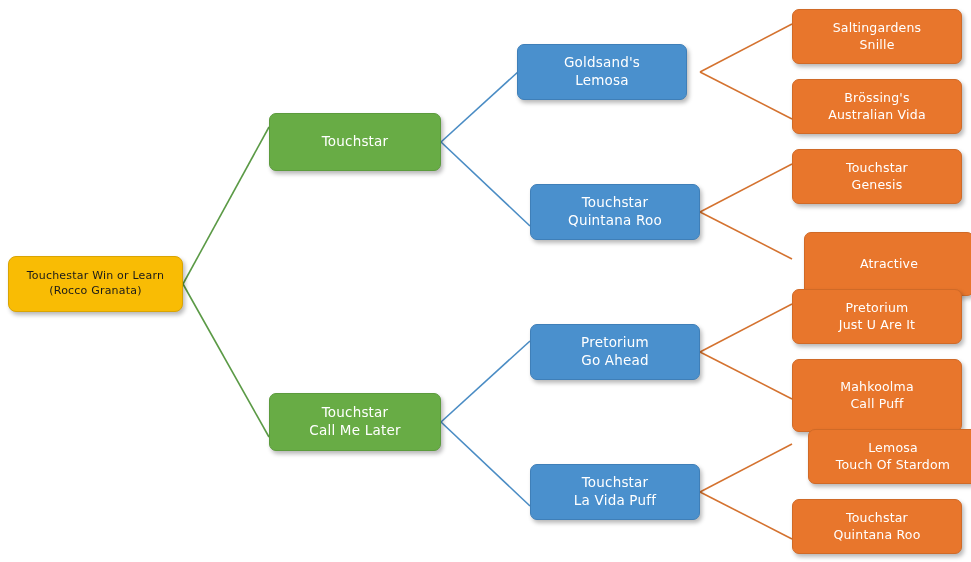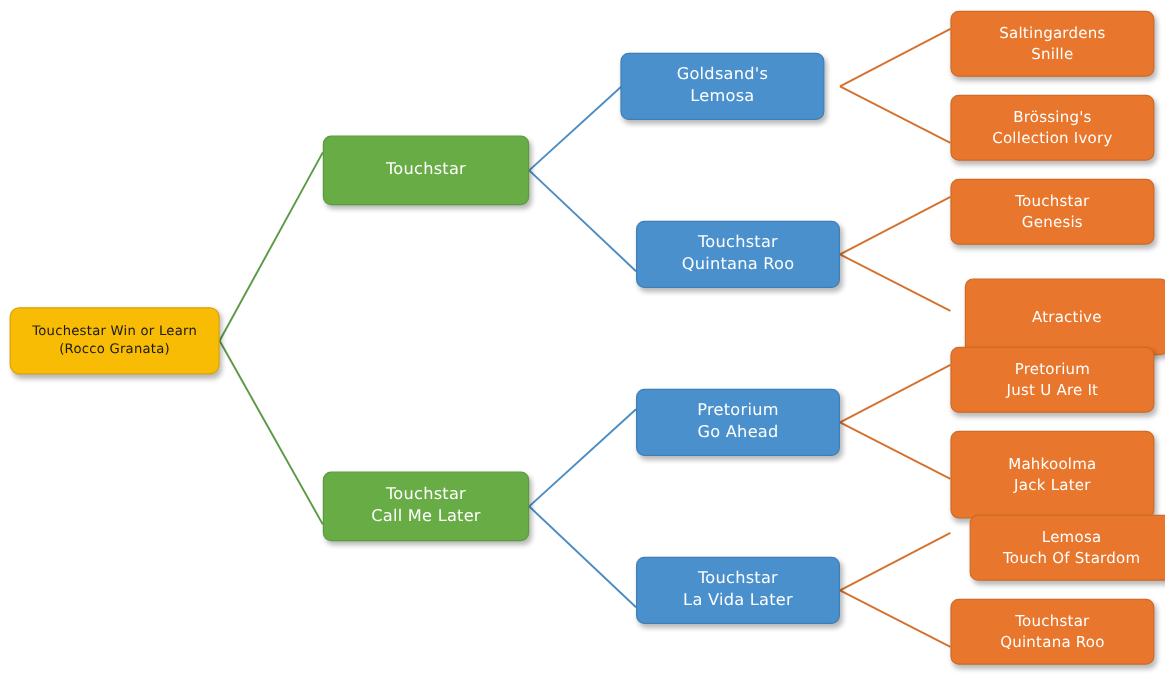--- a/index.html
+++ b/index.html
@@ -111,44 +111,44 @@
       <div class="node gen-2" style="left: 530px; top: 184px; width: 170px; height: 56px;">
         <span class="line">Touchstar</span>
         <span class="line">Quintana Roo</span>
       </div>
       <div class="node gen-2" style="left: 530px; top: 324px; width: 170px; height: 56px;">
         <span class="line">Pretorium</span>
         <span class="line">Go Ahead</span>
       </div>
       <div class="node gen-2" style="left: 530px; top: 464px; width: 170px; height: 56px;">
         <span class="line">Touchstar</span>
-        <span class="line">La Vida Later</span>
+        <span class="line">La Vida Puff</span>
       </div>
       <div class="node gen-3" style="left: 792px; top: 9px; width: 170px; height: 55px;">
         <span class="line">Saltingardens</span>
         <span class="line">Snille</span>
       </div>
       <div class="node gen-3" style="left: 792px; top: 79px; width: 170px; height: 55px;">
         <span class="line">Brössing's</span>
-        <span class="line">Collection Ivory</span>
+        <span class="line">Australian Vida</span>
       </div>
       <div class="node gen-3" style="left: 792px; top: 149px; width: 170px; height: 55px;">
         <span class="line">Touchstar</span>
         <span class="line">Genesis</span>
       </div>
       <div class="node gen-3" style="left: 792px; top: 232px; width: 170px; height: 64px; margin-left: 12px;">
         <span class="line">Atractive</span>
       </div>
       <div class="node gen-3" style="left: 792px; top: 289px; width: 170px; height: 55px;">
         <span class="line">Pretorium</span>
         <span class="line">Just U Are It</span>
       </div>
       <div class="node gen-3" style="left: 792px; top: 359px; width: 170px; height: 73px;">
         <span class="line">Mahkoolma</span>
-        <span class="line">Jack Later</span>
+        <span class="line">Call Puff</span>
       </div>
       <div class="node gen-3" style="left: 808px; top: 429px; width: 170px; height: 55px;">
         <span class="line">Lemosa</span>
         <span class="line">Touch Of Stardom</span>
       </div>
       <div class="node gen-3" style="left: 792px; top: 499px; width: 170px; height: 55px;">
         <span class="line">Touchstar</span>
         <span class="line">Quintana Roo</span>
       </div>
     </div>

